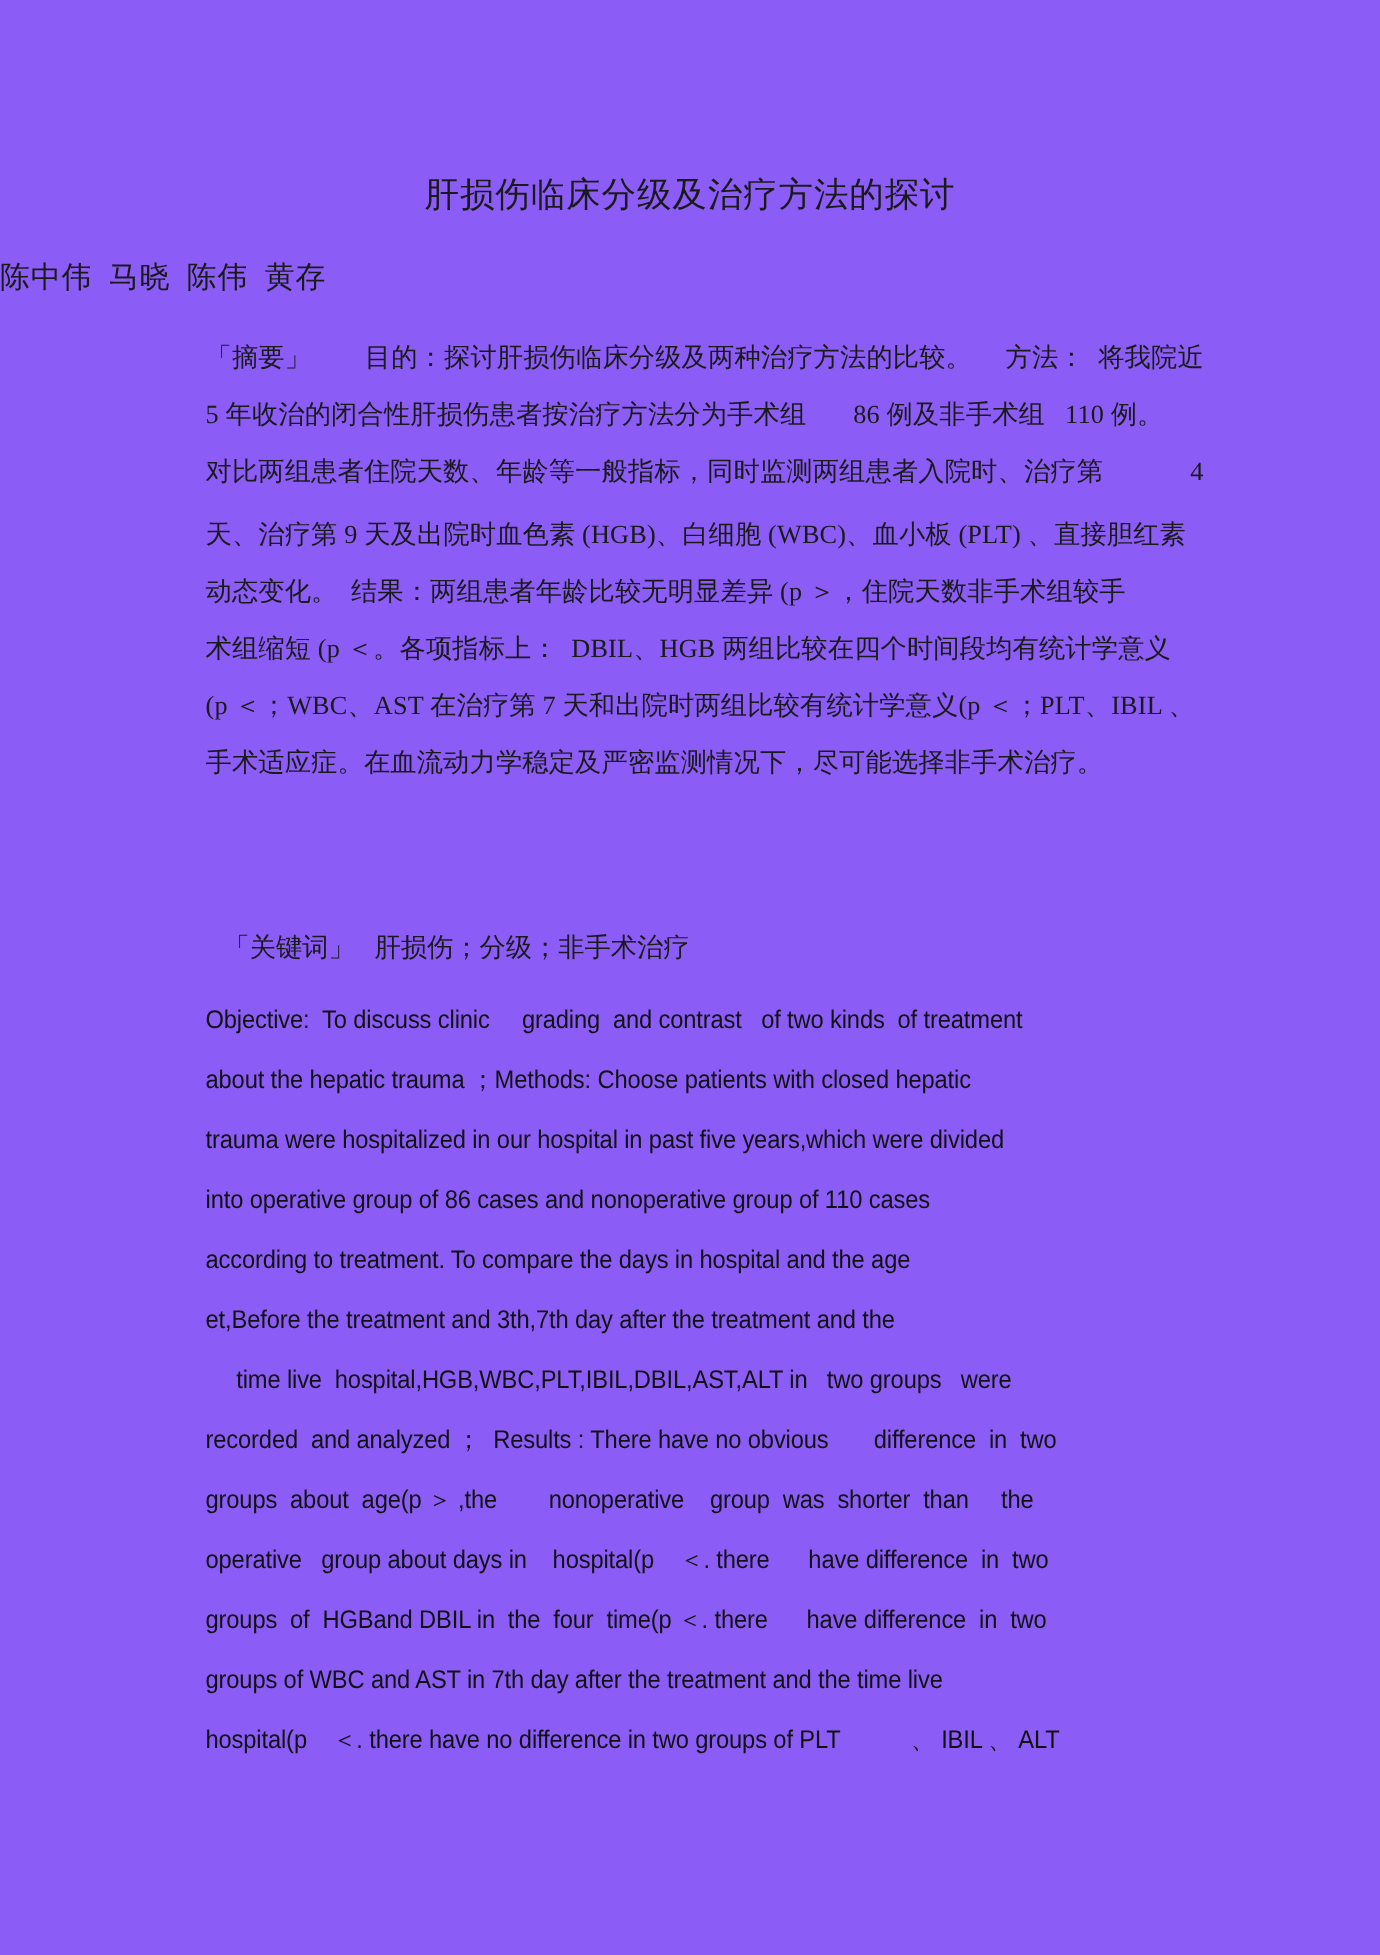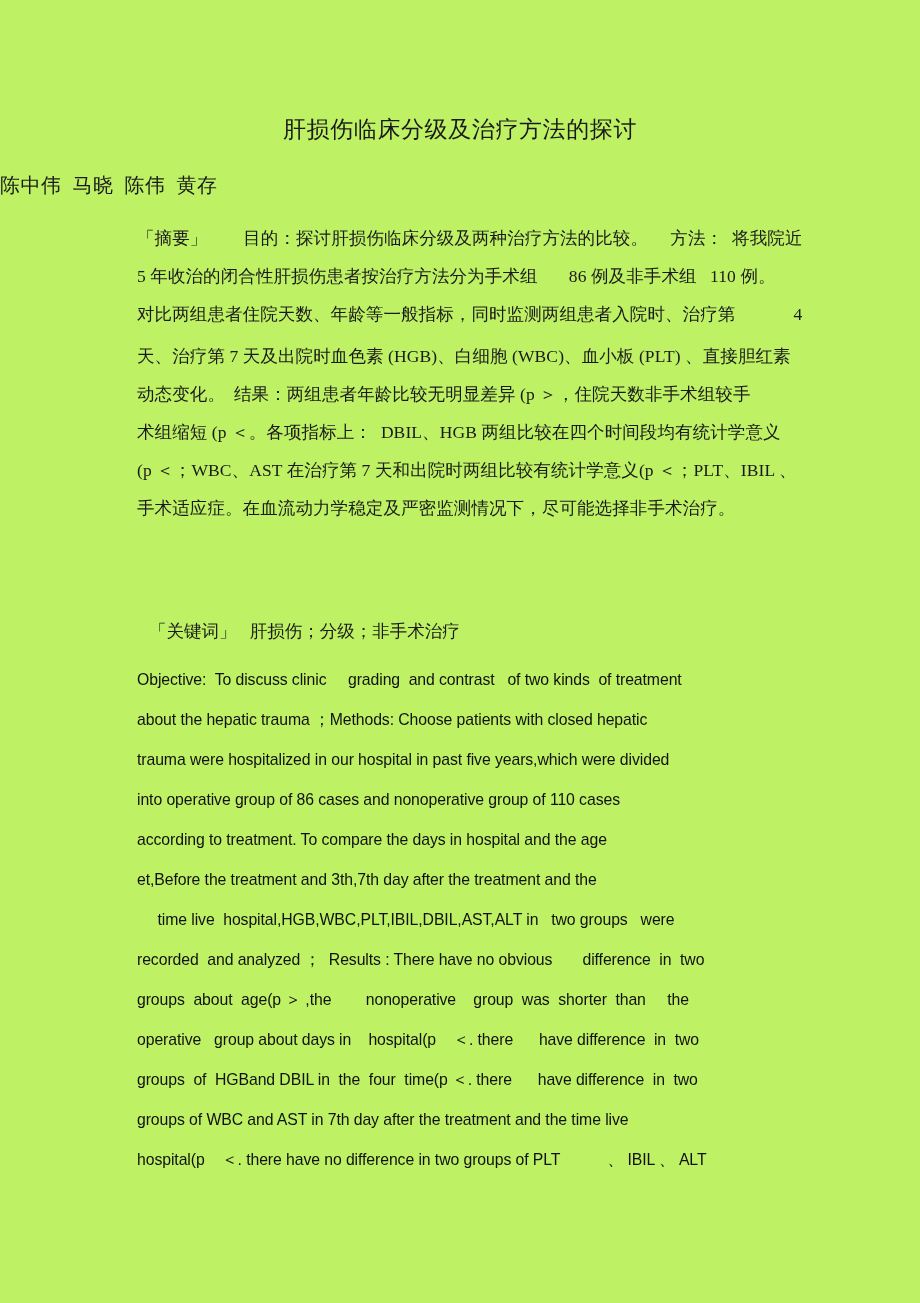--- a/index.html
+++ b/index.html
@@ -15,21 +15,21 @@
     font-family: "Liberation Serif", "DejaVu Serif", serif;
     color: #000000;
     -webkit-font-smoothing: antialiased;
   }
 
   .page {
     position: absolute;
     left: 0; top: 0;
     width: 920px;
     height: 1303px;
-    background: #bef264;
+    background: #8b5cf6;
   }
 
   
   .doc-title {
     position: absolute;
     left: 0;
     top: 115px;
     width: 920px;
     text-align: center;
     font-family: "Liberation Serif", "DejaVu Serif", serif;
@@ -110,21 +110,21 @@
 <div class="page">
 
   <div class="doc-title">肝损伤临床分级及治疗方法的探讨</div>
 
   <div class="doc-authors">陈中伟  马晓  陈伟  黄存</div>
 
   <div class="cn-block">
     <div class="cn-line">「摘要」        目的：探讨肝损伤临床分级及两种治疗方法的比较。     方法：  将我院近</div>
     <div class="cn-line">5 年收治的闭合性肝损伤患者按治疗方法分为手术组       86 例及非手术组   110 例。</div>
     <div class="cn-line gap-after">对比两组患者住院天数、年龄等一般指标，同时监测两组患者入院时、治疗第             4</div>
-    <div class="cn-line">天、治疗第 7 天及出院时血色素 (HGB)、白细胞 (WBC)、血小板 (PLT) 、直接胆红素</div>
+    <div class="cn-line">天、治疗第 9 天及出院时血色素 (HGB)、白细胞 (WBC)、血小板 (PLT) 、直接胆红素</div>
     <div class="cn-line">动态变化。  结果：两组患者年龄比较无明显差异 (p ＞，住院天数非手术组较手</div>
     <div class="cn-line">术组缩短 (p ＜。各项指标上：  DBIL、HGB 两组比较在四个时间段均有统计学意义</div>
     <div class="cn-line">(p ＜；WBC、AST 在治疗第 7 天和出院时两组比较有统计学意义(p ＜；PLT、IBIL 、</div>
     <div class="cn-line">手术适应症。在血流动力学稳定及严密监测情况下，尽可能选择非手术治疗。</div>
   </div>
 
   <div class="cn-keywords">「关键词」   肝损伤；分级；非手术治疗</div>
 
   <div class="en-block">
     <div class="en-line">Objective:  To discuss clinic     grading  and contrast   of two kinds  of treatment</div>

